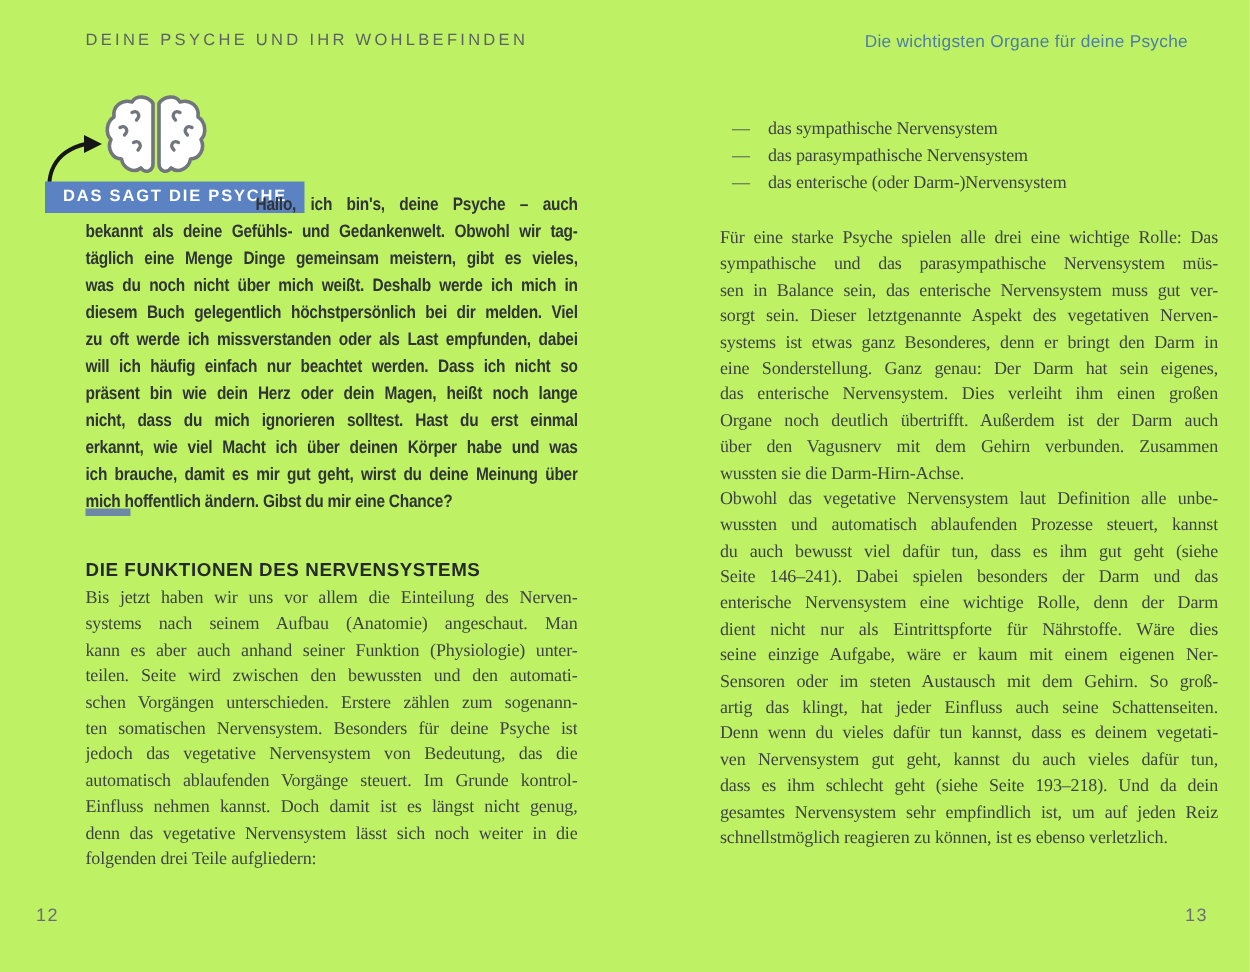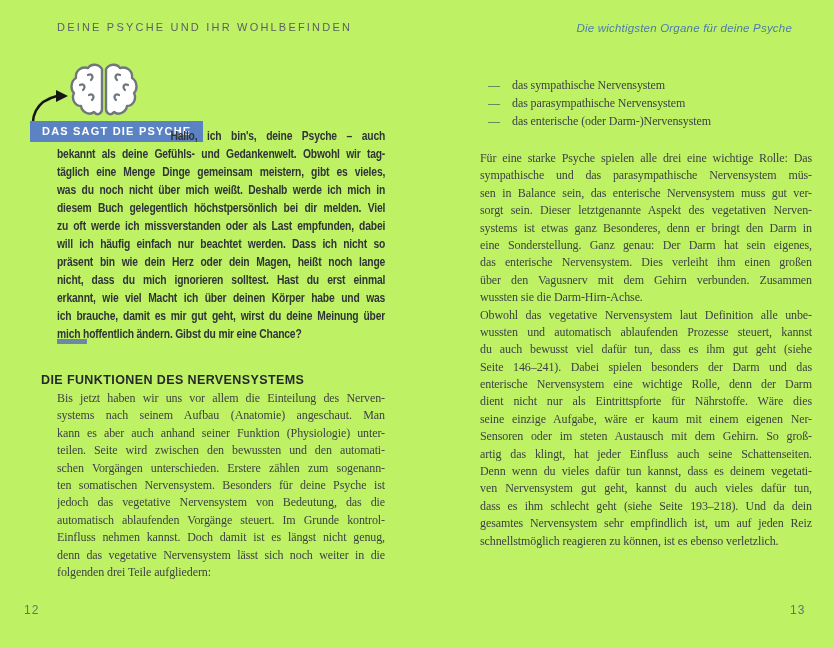--- a/index.html
+++ b/index.html
@@ -7,21 +7,21 @@
     position:relative; width:833px; height:648px; background:#bef264;
     font-family:"Liberation Sans", sans-serif; overflow:hidden; margin:0 auto;padding-left:12px;
   }
   
   .hdr-left {
     position:absolute; left:57px; top:21px;
     font-size:11px; letter-spacing:2.2px; color:#5c6165; font-weight:400;
   }
   .hdr-right {
     position:absolute; right:53px; top:22px;
-    font-size:11.5px; letter-spacing:0.2px; color:#4e7ca8; font-weight:400;font-style:italic;
+    font-size:11.5px; letter-spacing:0.2px; color:#4e7ca8; font-weight:400;
   }
   
   .brain-wrap { position:absolute; left:68px; top:60px; width:72px; height:66px; }
   .arrow-wrap { position:absolute; left:28px; top:86px; width:46px; height:52px; }
   
   .badge {
     position:absolute; left:30px; top:121px; height:21px; box-sizing:border-box;
     background:#5b83c3; color:#ffffff; font-size:11px; font-weight:bold;
     letter-spacing:1.2px; padding:4px 12px 0 12px;
   }
@@ -30,21 +30,21 @@
     position:absolute; left:57px; top:127px; width:382px;
     transform:scaleX(0.859); transform-origin:0 0;
     font-weight:bold; color:#303437; font-size:12px; letter-spacing:-0.2px;
   }
   .intro .tline { height:18px; line-height:18px; }
   .intro .tline:first-child { text-indent:132px; }
   
   .divider { position:absolute; left:57px; top:339px; width:30px; height:5px; background:#6d88a6; }
   
   .sec-heading {
-    position:absolute; left:41px; top:373px;
+    position:absolute; left:57px; top:373px;
     font-size:12.5px; font-weight:bold; letter-spacing:0.4px; color:#26292c;
   }
   
   .serif { font-family:"Liberation Serif", serif; color:#3e4245; font-size:12px; letter-spacing:-0.1px; }
   .body-left  { position:absolute; left:57px;  top:390px; width:328px; }
   .body-right { position:absolute; left:480px; top:150px; width:332px; }
   .tline {
     text-align:justify; text-align-last:justify;
     height:17.4px; line-height:17.4px; overflow:hidden;
   }
@@ -142,20 +142,21 @@
 
   <div class="body-right serif">
     <div>
         <div class="tline">Für eine starke Psyche spielen alle drei eine wichtige Rolle: Das</div>
         <div class="tline">sympathische und das parasympathische Nervensystem müs-</div>
         <div class="tline">sen in Balance sein, das enterische Nervensystem muss gut ver-</div>
         <div class="tline">sorgt sein. Dieser letztgenannte Aspekt des vegetativen Nerven-</div>
         <div class="tline">systems ist etwas ganz Besonderes, denn er bringt den Darm in</div>
         <div class="tline">eine Sonderstellung. Ganz genau: Der Darm hat sein eigenes,</div>
         <div class="tline">das enterische Nervensystem. Dies verleiht ihm einen großen</div>
+        <div class="tline">Organe noch deutlich übertrifft. Außerdem ist der Darm auch</div>
         <div class="tline">über den Vagusnerv mit dem Gehirn verbunden. Zusammen</div>
         <div class="tline last">wussten sie die Darm-Hirn-Achse.</div>
       </div>
     <div>
         <div class="tline">Obwohl das vegetative Nervensystem laut Definition alle unbe-</div>
         <div class="tline">wussten und automatisch ablaufenden Prozesse steuert, kannst</div>
         <div class="tline">du auch bewusst viel dafür tun, dass es ihm gut geht (siehe</div>
         <div class="tline">Seite 146–241). Dabei spielen besonders der Darm und das</div>
         <div class="tline">enterische Nervensystem eine wichtige Rolle, denn der Darm</div>
         <div class="tline">dient nicht nur als Eintrittspforte für Nährstoffe. Wäre dies</div>

